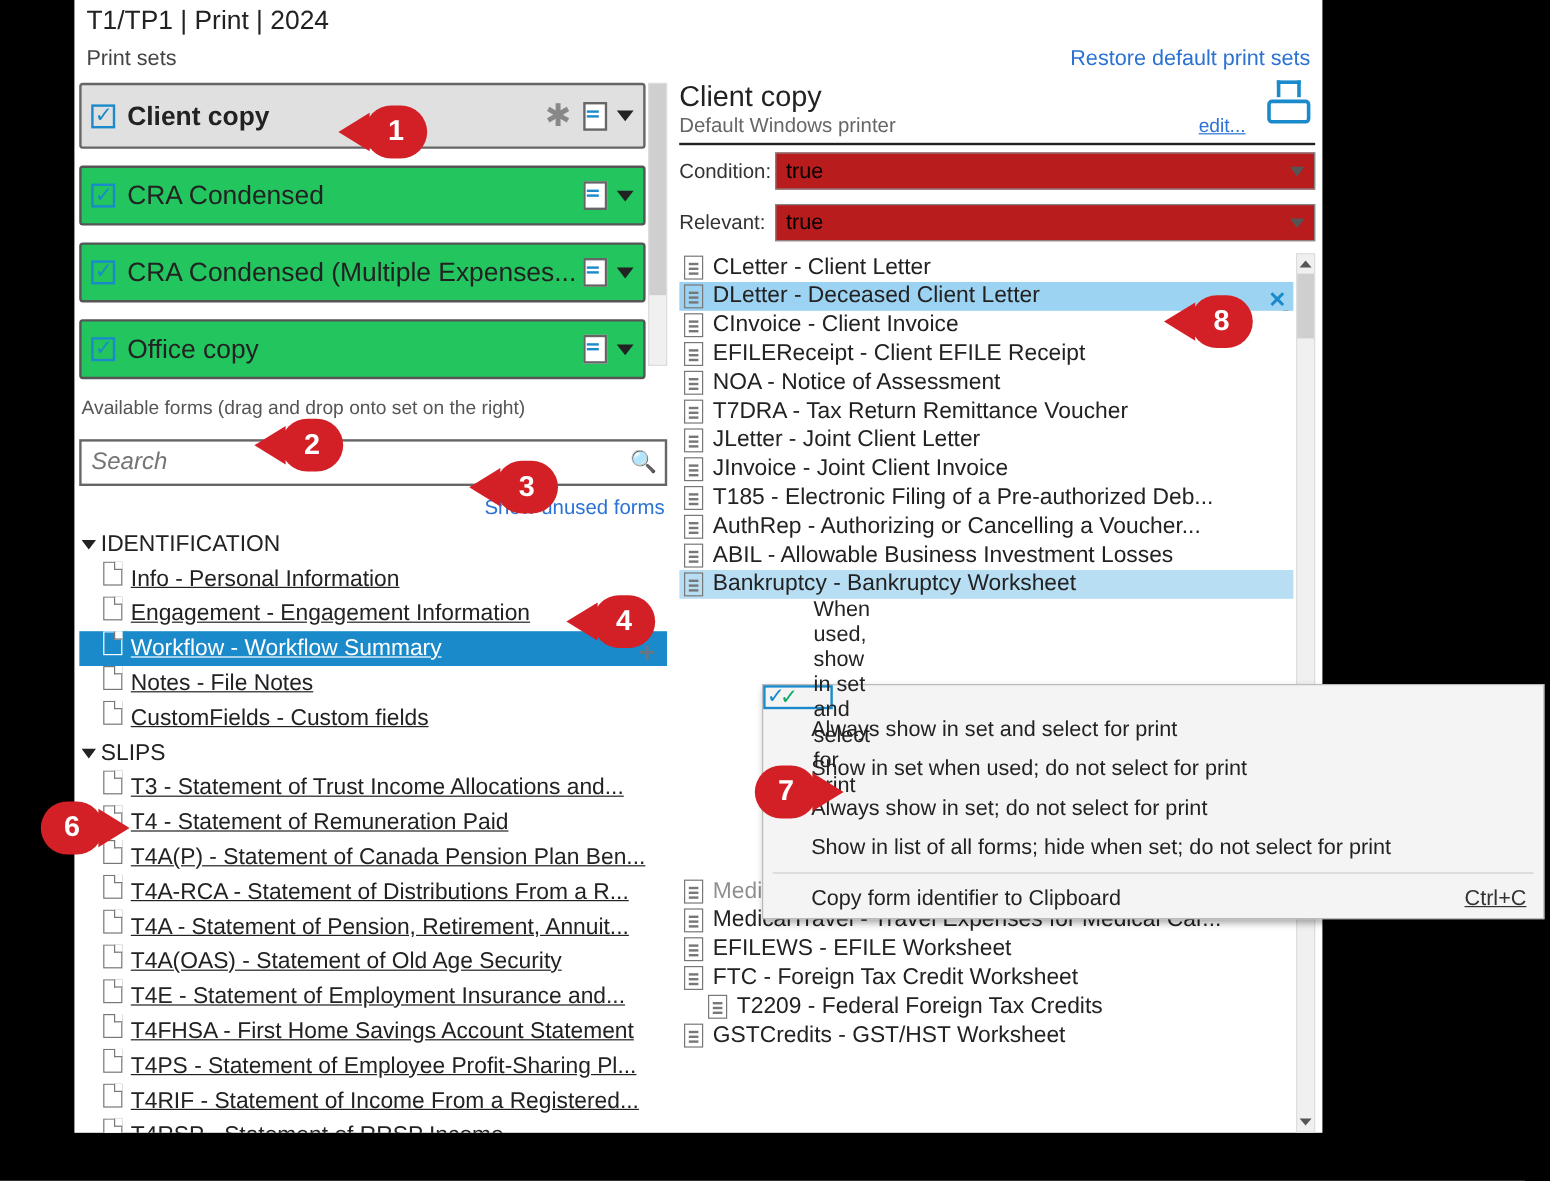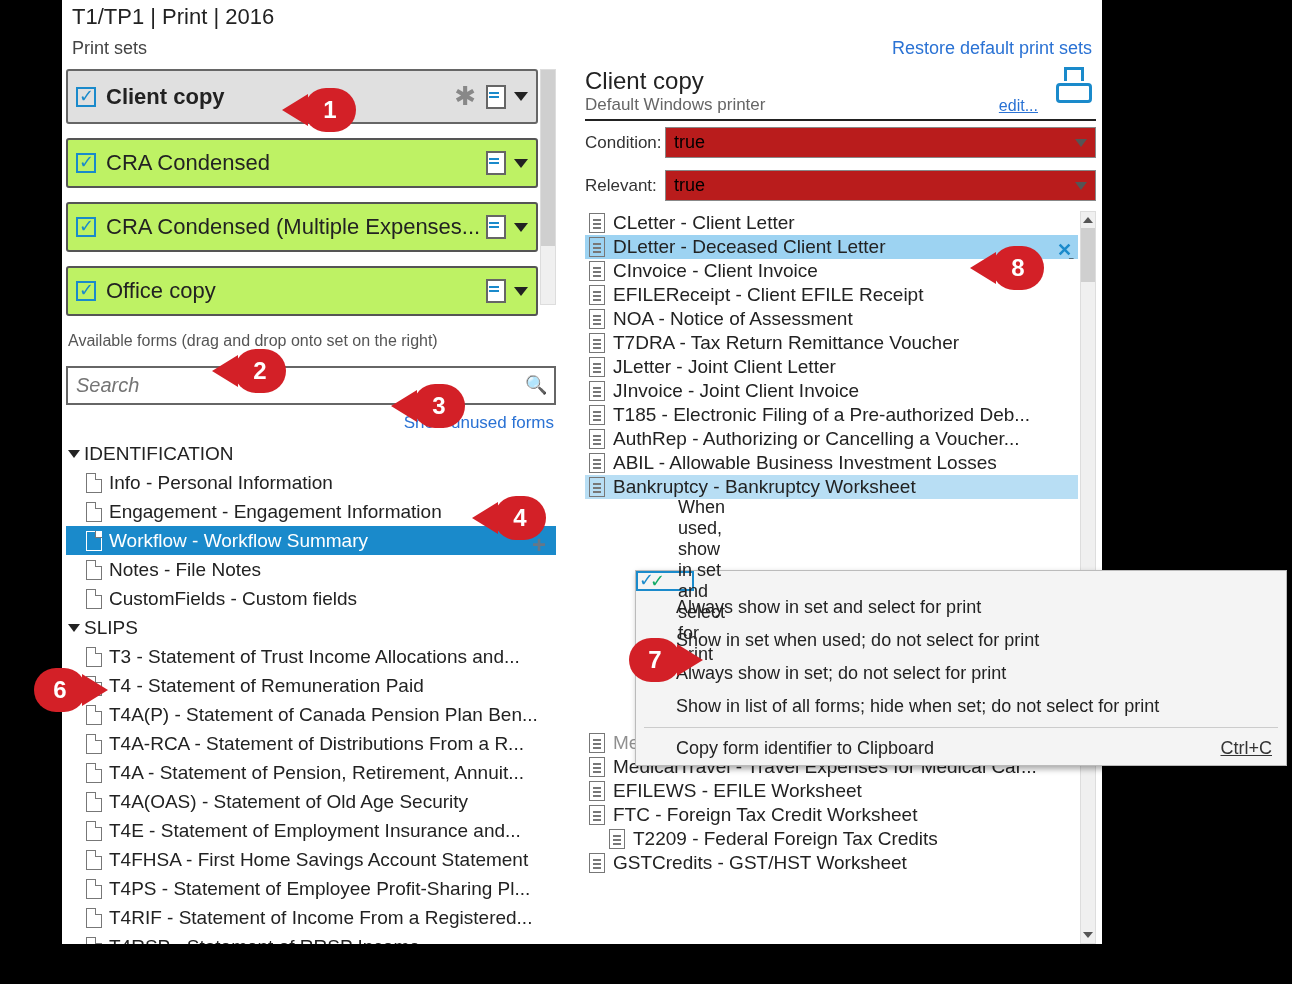--- a/index.html
+++ b/index.html
@@ -36,21 +36,20 @@
     color: #444;
   }
   .link {
     color: #2a72d4;
     cursor: pointer;
   }
   .main {
     display: flex;
     flex: 1;
     min-height: 0;
-    gap: 19px;
   }
   .left-col {
     width: 498px;
     padding: 6px 4px 0 4px;
     display: flex;
     flex-direction: column;
     min-height: 0;
   }
   .right-col {
     flex: 1;
@@ -66,21 +65,21 @@
   }
   .set-card {
     border: 2px solid #555;
     border-radius: 3px;
     padding: 10px 8px;
     margin-bottom: 14px;
     display: flex;
     align-items: center;
     font-size: 22px;
     color: #222;
-    background: #bef264;
+    background: #22c55e;
   }
   .set-card.selected {
     background: #e0e0e0;
     border-color: #666;
   }
   .set-card .label { flex: 1; font-weight: 400; white-space: nowrap; overflow: hidden; text-overflow: ellipsis; }
   .set-card.selected .label { font-weight: 600; }
   .chk {
     width: 20px; height: 20px; border: 2px solid #1a8acb; margin-right: 10px;
     position: relative; display: inline-block;
@@ -112,21 +111,21 @@
   .search-input {
     width: 100%; border: 2px solid #666; padding: 6px 32px 6px 8px; font-size: 20px; font-style: italic; color: #888;
   }
   .search-ico { position: absolute; right: 8px; top: 8px; font-size: 18px; color: #444; }
   .show-unused { text-align: right; margin: 4px 2px 6px 0; color: #2a72d4; font-size: 17px; }
   .tree {
     flex: 1; overflow: hidden; font-size: 19px; color: #222; line-height: 29px;
   }
   .tree .grp { display: flex; align-items: center; }
   .tree .tri { width:0;height:0;border-left:6px solid transparent;border-right:6px solid transparent;border-top:8px solid #222; margin: 0 4px 0 2px; transform-origin:center; }
-  .tree .leaf { display: flex; align-items: center; padding-left: 20px; position: relative; white-space: nowrap; overflow:hidden; text-overflow: ellipsis;}
+  .tree .leaf { display: flex; align-items: flex-start; padding-left: 20px; position: relative; white-space: nowrap; overflow:hidden; text-overflow: ellipsis; text-decoration: underline;}
   .doc-ico {
     width: 16px; height: 20px; border: 1.5px solid #777; margin-right: 7px; flex-shrink: 0; position: relative; background:#fff;
   }
   .doc-ico::after { content:""; position:absolute; right:-1px; top:-1px; width:6px; height:6px; border-left:1.5px solid #777; border-bottom:1.5px solid #777; background:#fff; }
   .tree .leaf.sel { background: #1a8acb; color: #fff; margin-left: 0; padding-left: 20px; }
   .tree .leaf.sel .doc-ico { border-color: #fff; background: #1a8acb; }
   .plus-add { position: absolute; right: 10px; top: 4px; color: #678; font-size: 24px; font-weight: bold; }
   
   .rh-top { display:flex; align-items: flex-start; border-bottom: 2px solid #222; padding-bottom: 4px; }
   .rh-titlewrap { flex:1; }
@@ -194,21 +193,21 @@
     border-top:16px solid transparent;
     border-bottom:16px solid transparent;
     border-right:26px solid #d32027;
   }
   .callout.right-point::before{ left:auto; right:-22px; border-right:none; border-left:26px solid #d32027;}
 </style>
 </head>
 <body>
 
 <div class="app">
-  <div class="title-bar">T1/TP1 | Print | 2016</div>
+  <div class="title-bar">T1/TP1 | Print | 2024</div>
   <div class="header-row">
     <div>Print sets</div>
     <div class="link">Restore default print sets</div>
   </div>
   <div class="main">
 
     <div class="left-col">
       <div class="sets-wrap">
         <div id="sets-host">
             <div class="set-card selected">

